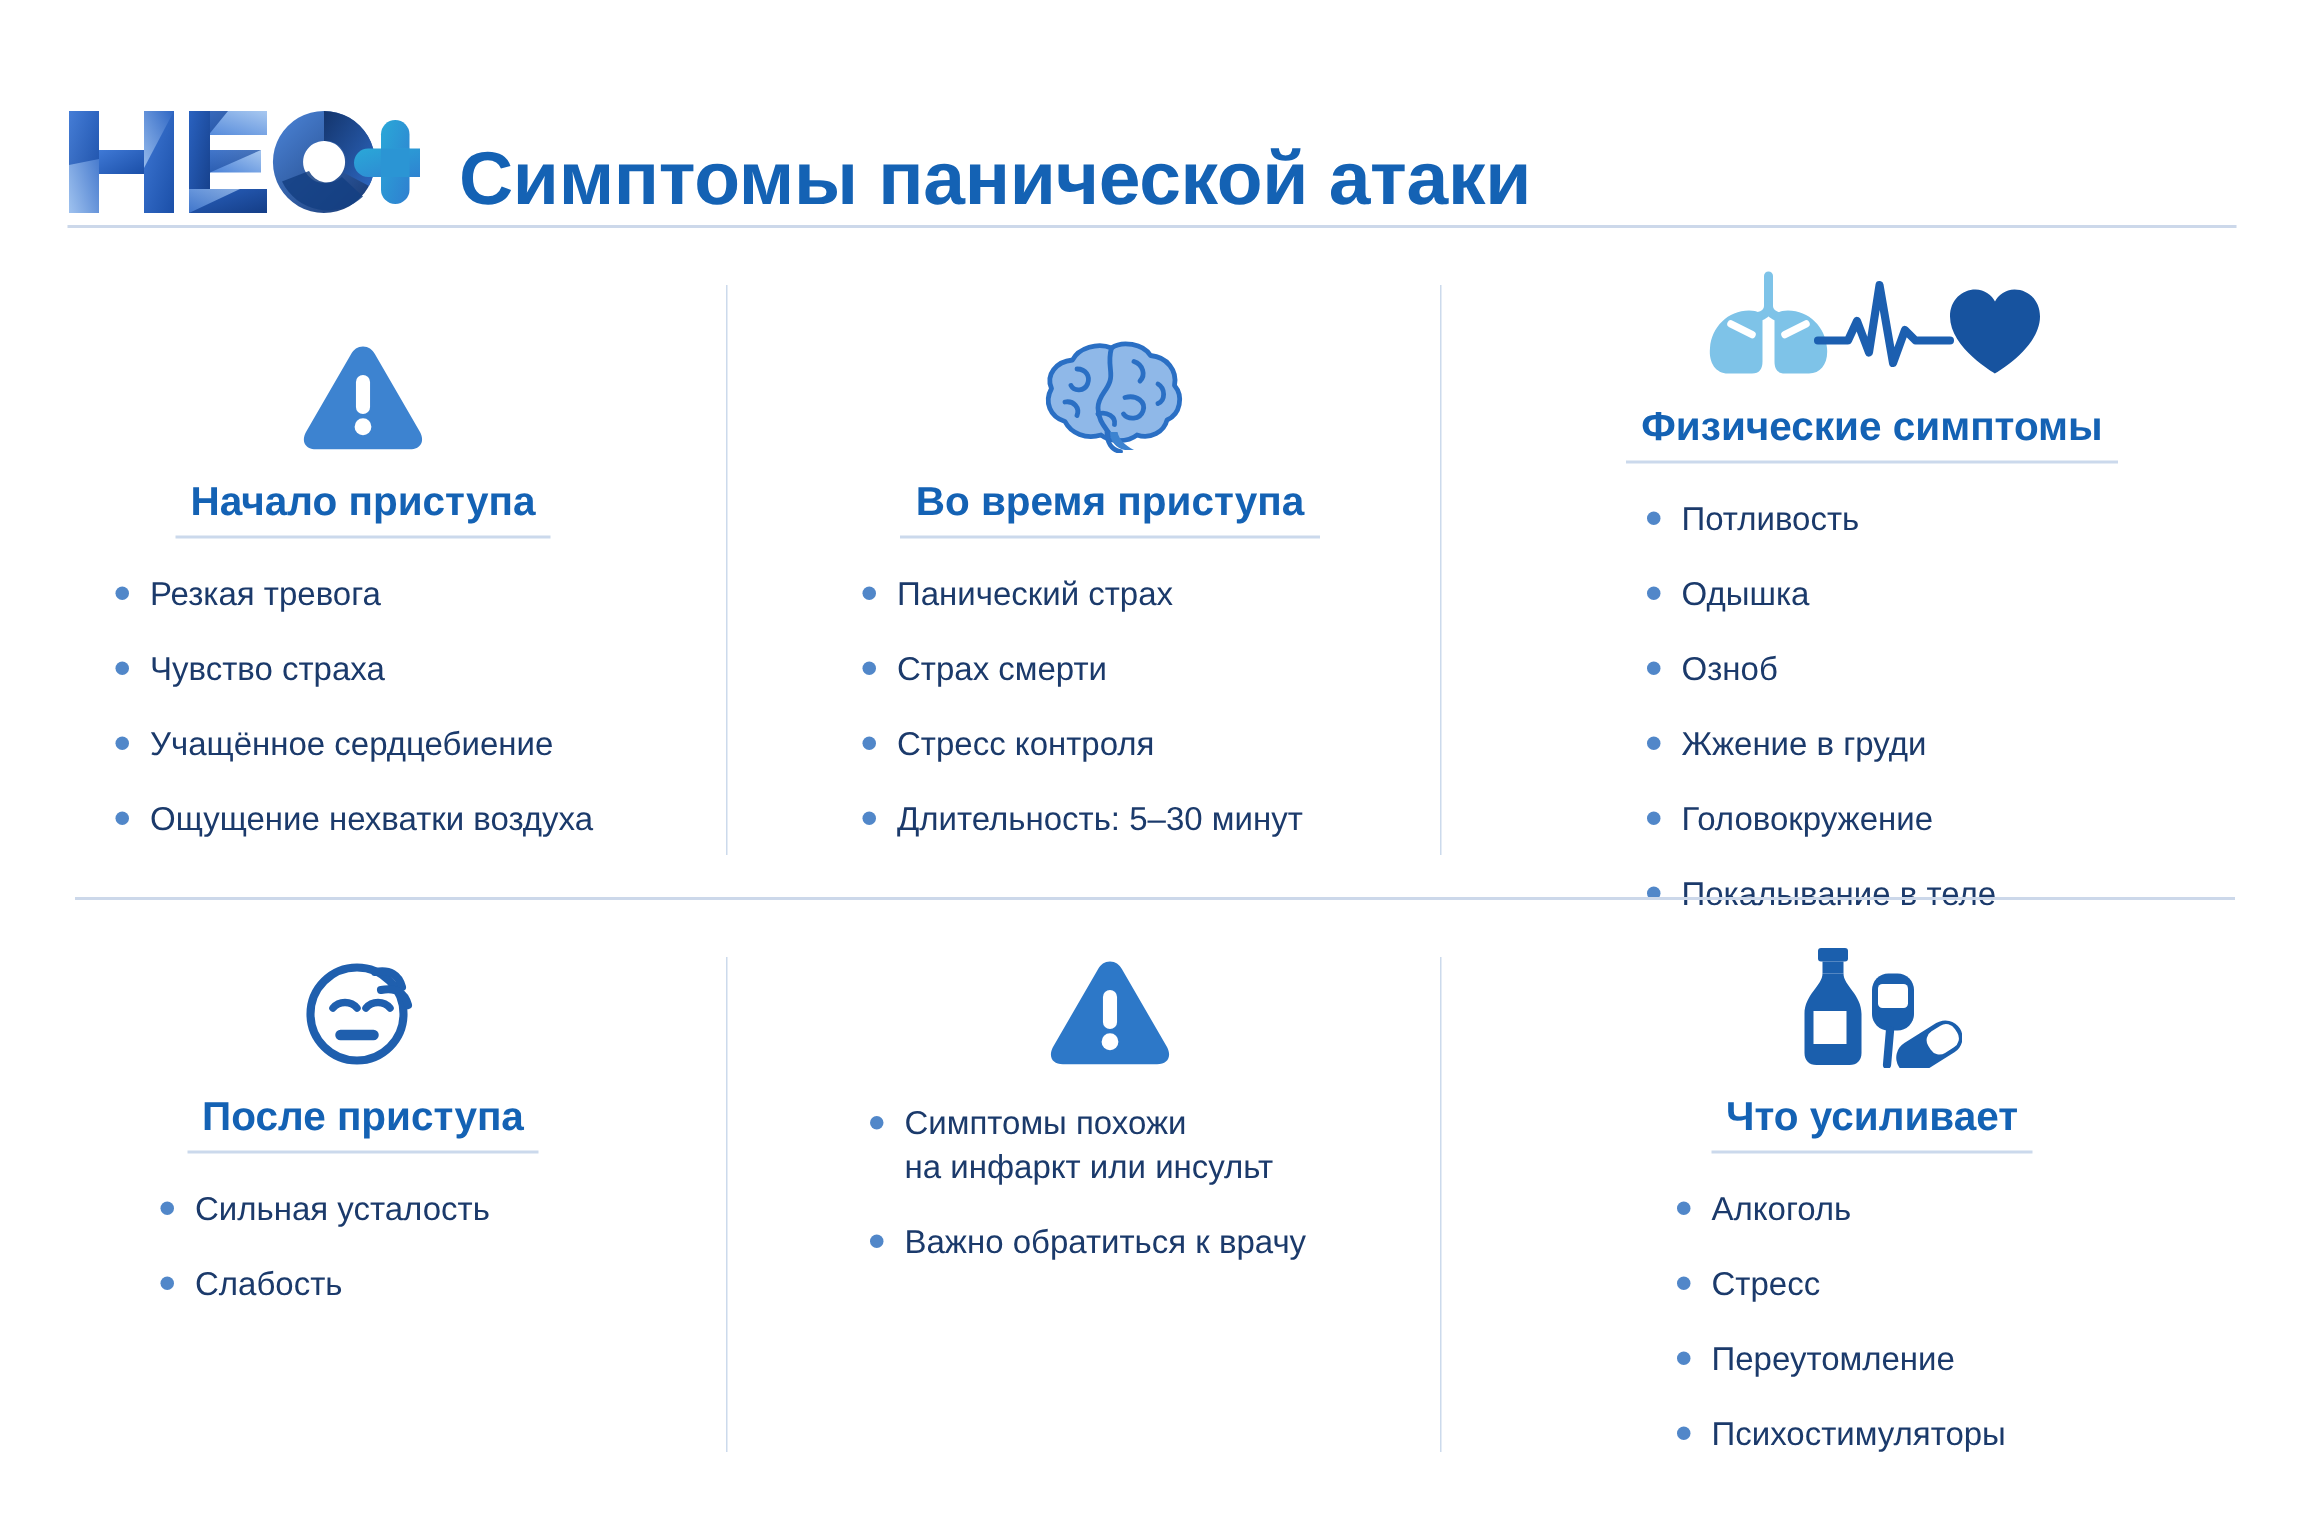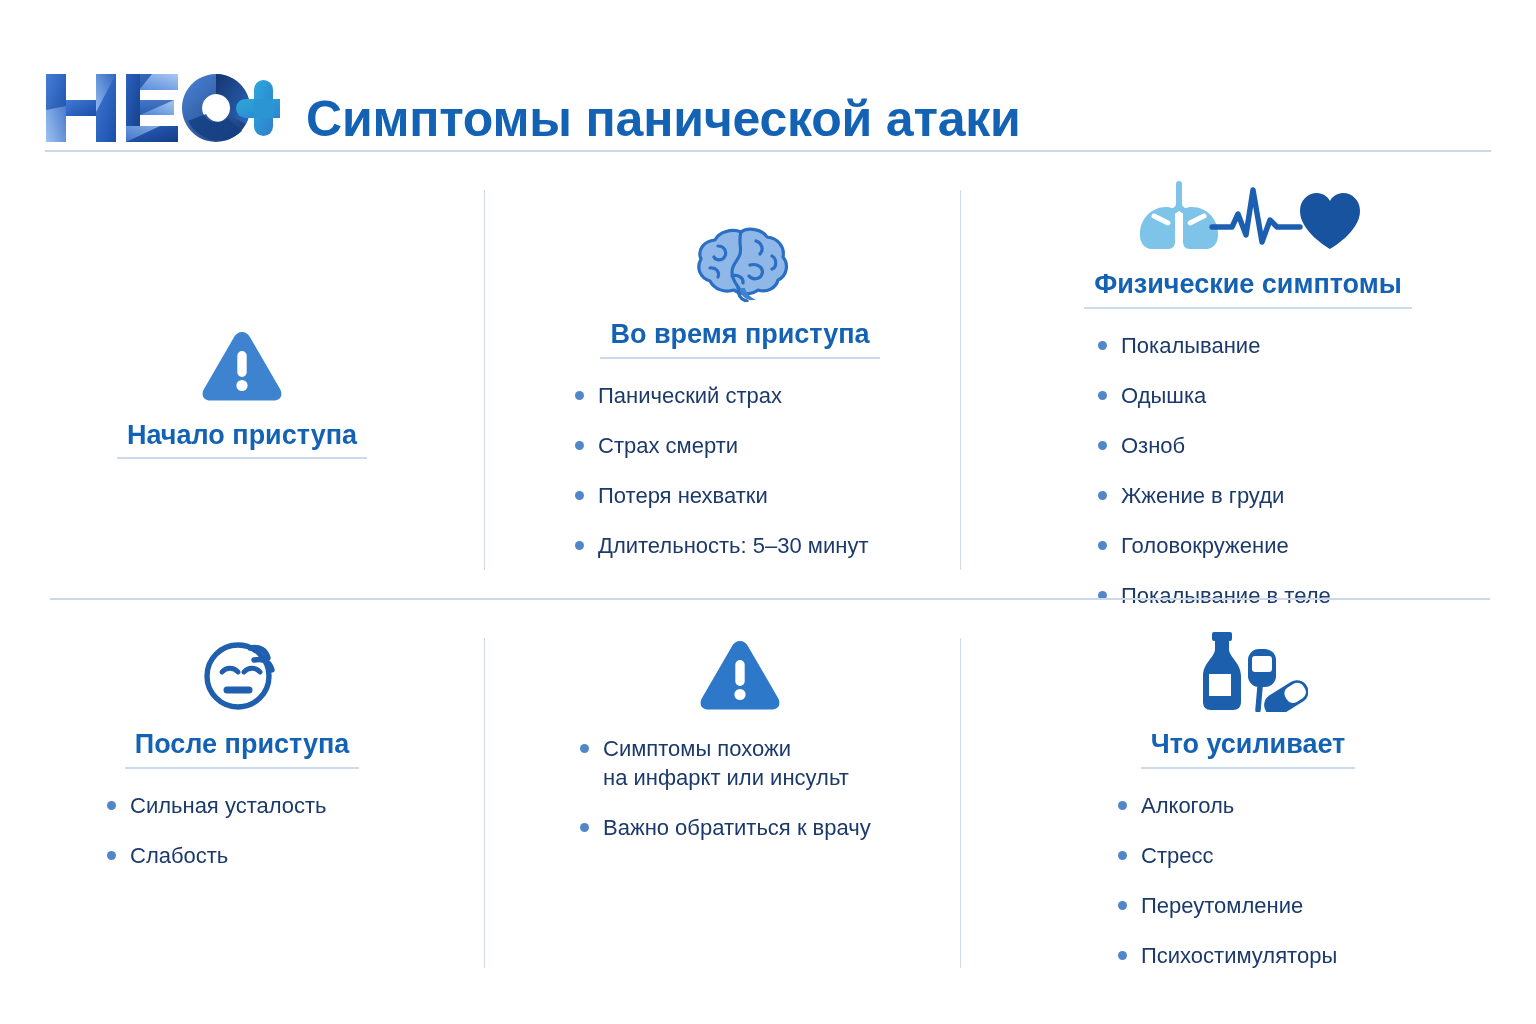--- a/index.html
+++ b/index.html
@@ -229,20 +229,38 @@
     <div class="col col-a">
       <div class="card">
         <div class="icon-wrap">
           <svg width="84" height="74" viewBox="0 0 84 74" aria-hidden="true">
             <path d="M42 3 C45.6 3 48.2 5 50 8.2 L80 60 C83.4 66.4 80.4 71.5 73.4 71.5 L10.6 71.5 C3.6 71.5 0.6 66.4 4 60 L34 8.2 C35.8 5 38.4 3 42 3 Z" fill="#3d83d0"></path>
             <rect x="37.3" y="22" width="9.4" height="26" rx="4.7" fill="#ffffff"></rect>
             <circle cx="42" cy="56.5" r="5.6" fill="#ffffff"></circle>
           </svg>
         </div>
         <div class="card-head">Начало приступа</div>
+        <ul class="bullets w-a">
+          <li>
+              <span class="dot"></span>
+              <span class="btext">Резкая тревога</span>
+            </li>
+          <li>
+              <span class="dot"></span>
+              <span class="btext">Чувство страха</span>
+            </li>
+          <li>
+              <span class="dot"></span>
+              <span class="btext">Учащённое сердцебиение</span>
+            </li>
+          <li>
+              <span class="dot"></span>
+              <span class="btext">Ощущение нехватки воздуха</span>
+            </li>
+        </ul>
       </div>
     </div>
 
     <div class="col col-b">
       <div class="card">
         <div class="icon-wrap">
           <svg width="104" height="78" viewBox="0 0 104 78" aria-hidden="true">
             <g stroke="#2a6fc4" stroke-width="3.2" stroke-linejoin="round" stroke-linecap="round">
               <path d="M27 16 C31 8 44 4 53 8 C60 3 74 5 79 13 C90 14 97 23 95 33 C101 40 99 52 90 56 C88 64 79 69 70 66 C64 71 52 71 46 66 C36 69 26 65 22 57 C12 54 8 44 13 35 C9 26 16 17 27 16 Z" fill="#8fb8e8"></path>
               <path d="M53 8 C50 18 54 24 52 30 C50 37 44 40 44 48 C44 57 50 62 52 66" fill="none"></path>
@@ -262,21 +280,21 @@
           <li>
               <span class="dot"></span>
               <span class="btext">Панический страх</span>
             </li>
           <li>
               <span class="dot"></span>
               <span class="btext">Страх смерти</span>
             </li>
           <li>
               <span class="dot"></span>
-              <span class="btext">Потеря нехватки</span>
+              <span class="btext">Стресс контроля</span>
             </li>
           <li>
               <span class="dot"></span>
               <span class="btext">Длительность: 5–30 минут</span>
             </li>
         </ul>
       </div>
     </div>
 
     <div class="col col-c">
@@ -294,21 +312,21 @@
 
             <path d="M80 47 L100 47 L106 34 L114 55 L121 10 L130 62 L138 40 L145 47 L168 47" fill="none" stroke="#1c5fb0" stroke-width="5.4" stroke-linejoin="round" stroke-linecap="round"></path>
 
             <path d="M198 69 C198 69 168 52 168 31 C168 20 176 13 185 13 C191 13 196 17 198 21 C200 17 205 13 211 13 C220 13 228 20 228 31 C228 52 198 69 198 69 Z" fill="#17539f"></path>
           </svg>
         </div>
         <div class="card-head">Физические симптомы</div>
         <ul class="bullets w-c">
           <li>
               <span class="dot"></span>
-              <span class="btext">Покалывание</span>
+              <span class="btext">Потливость</span>
             </li>
           <li>
               <span class="dot"></span>
               <span class="btext">Одышка</span>
             </li>
           <li>
               <span class="dot"></span>
               <span class="btext">Озноб</span>
             </li>
           <li>

